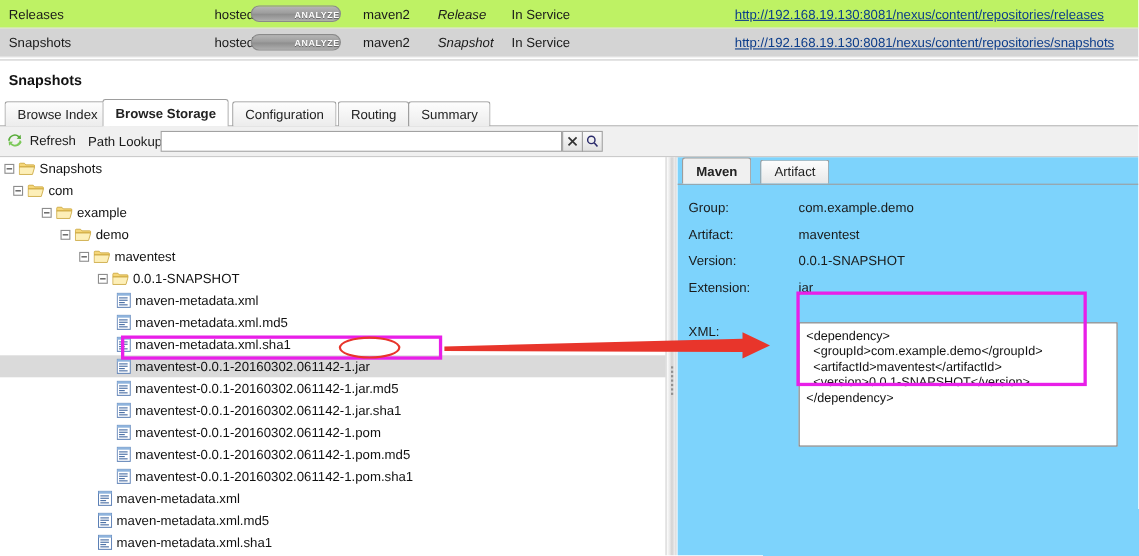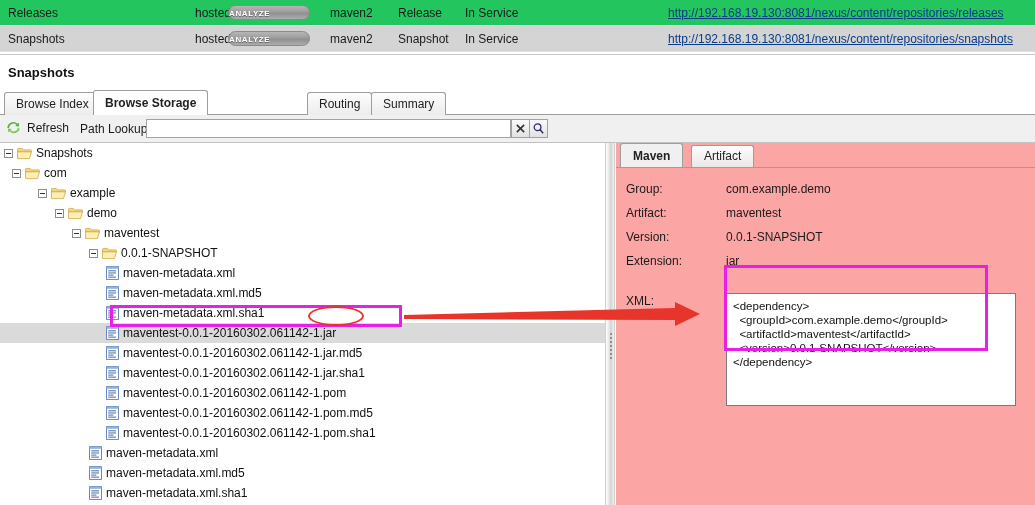--- a/index.html
+++ b/index.html
@@ -15,35 +15,35 @@
   #root { position: relative; width: 1035px; height: 505px; background: #fff; }
 
   
   .repo-table { position: absolute; left: 0; top: 0; width: 1035px; }
   .repo-row {
     position: relative; height: 26px; width: 1035px;
     display: flex; align-items: center;
     border-bottom: 1px solid #e3e3e3;
   }
   .repo-row.alt { background: #d4d4d4; }
-  .repo-row.plain { background: #22c55e; }
+  .repo-row.plain { background: #bef264; }
   .cell { white-space: nowrap; overflow: hidden; font-size: 12px; color: #1a1a1a; }
   .c-name { position: absolute; left: 8px; }
   .c-type { position: absolute; left: 175px; padding-left: 20px; }
   .c-btn  { position: absolute; left: 228px; }
   .c-fmt  { position: absolute; left: 330px; }
-  .c-pol  { position: absolute; left: 398px; }
+  .c-pol  { position: absolute; left: 398px; font-style: italic; }
   .c-sta  { position: absolute; left: 465px; }
   .c-url  { position: absolute; left: 668px; color: #0b3c8a; text-decoration: underline; }
 
   .analyze-btn {
     display: inline-block;
     width: 82px; height: 15px; line-height: 15px;
     border-radius: 8px;
-    text-align: left;
+    text-align: right;
     font-size: 8px; font-weight: bold; letter-spacing: .6px;
     color: #ffffff;
     background: linear-gradient(to bottom, #b6b6b6 0%, #9d9d9d 45%, #8f8f8f 55%, #adadad 100%);
     border: 1px solid #8a8a8a;
     text-shadow: 0 1px 0 rgba(0,0,0,.35);
     cursor: pointer;
   }
 
   
   .section-head {
@@ -151,21 +151,21 @@
     background: linear-gradient(to right,#ffffff 0%,#e6e6e6 40%,#d2d2d2 60%,#f2f2f2 100%);
     border-left: 1px solid #d0d0d0; border-right: 1px solid #d0d0d0;
     cursor: col-resize;
   }
   .grip { position: absolute; left: 4px; top: 190px; width: 2px; height: 34px; }
   .grip i { display: block; width: 2px; height: 2px; background: #909090; margin-bottom: 2px; }
 
   
   .right-panel {
     position: absolute; left: 616px; top: 143px; width: 419px; height: 362px;
-    background: #fca5a5;
+    background: #7dd3fc;
   }
   .rp-tabstrip { position: absolute; left: 0; top: 0; width: 419px; height: 24px; }
   .rtab {
     position: absolute; top: 2px; height: 22px; line-height: 21px;
     padding: 0 12px; font-size: 12px; color: #222;
     background: linear-gradient(to bottom,#fdfdfd,#e8e8e8);
     border: 1px solid #9d9d9d; border-bottom: none;
     border-radius: 3px 3px 0 0; cursor: pointer;
   }
   .rtab.active { font-weight: bold; background: #f0f0f0; top: 0; height: 24px; line-height: 24px; z-index: 3; }
@@ -219,20 +219,21 @@
     </div>
   </div>
 
   <div class="section-head">
     <span class="section-title">Snapshots</span>
   </div>
 
   <div class="tabstrip">
     <div class="tab" style="left:4px;">Browse Index</div>
     <div class="tab active" style="left:93px;">Browse Storage</div>
+    <div class="tab" style="left:211px;">Configuration</div>
     <div class="tab" style="left:307px;">Routing</div>
     <div class="tab" style="left:371px;">Summary</div>
   </div>
 
   <div class="toolbar">
     <div class="refresh-wrap">
       <svg width="15" height="15" viewBox="0 0 16 16">
         <path d="M3.2 8.4a4.8 4.8 0 0 1 8.0-3.4l-1.5 1.5 4.3.4-.4-4.3-1.3 1.3A6.6 6.6 0 0 0 1.4 8.4z" fill="#5aad3c"></path>
         <path d="M12.8 7.6a4.8 4.8 0 0 1-8.0 3.4l1.5-1.5-4.3-.4.4 4.3 1.3-1.3a6.6 6.6 0 0 0 10.9-2.5z" fill="#7cc95a"></path>
       </svg>

